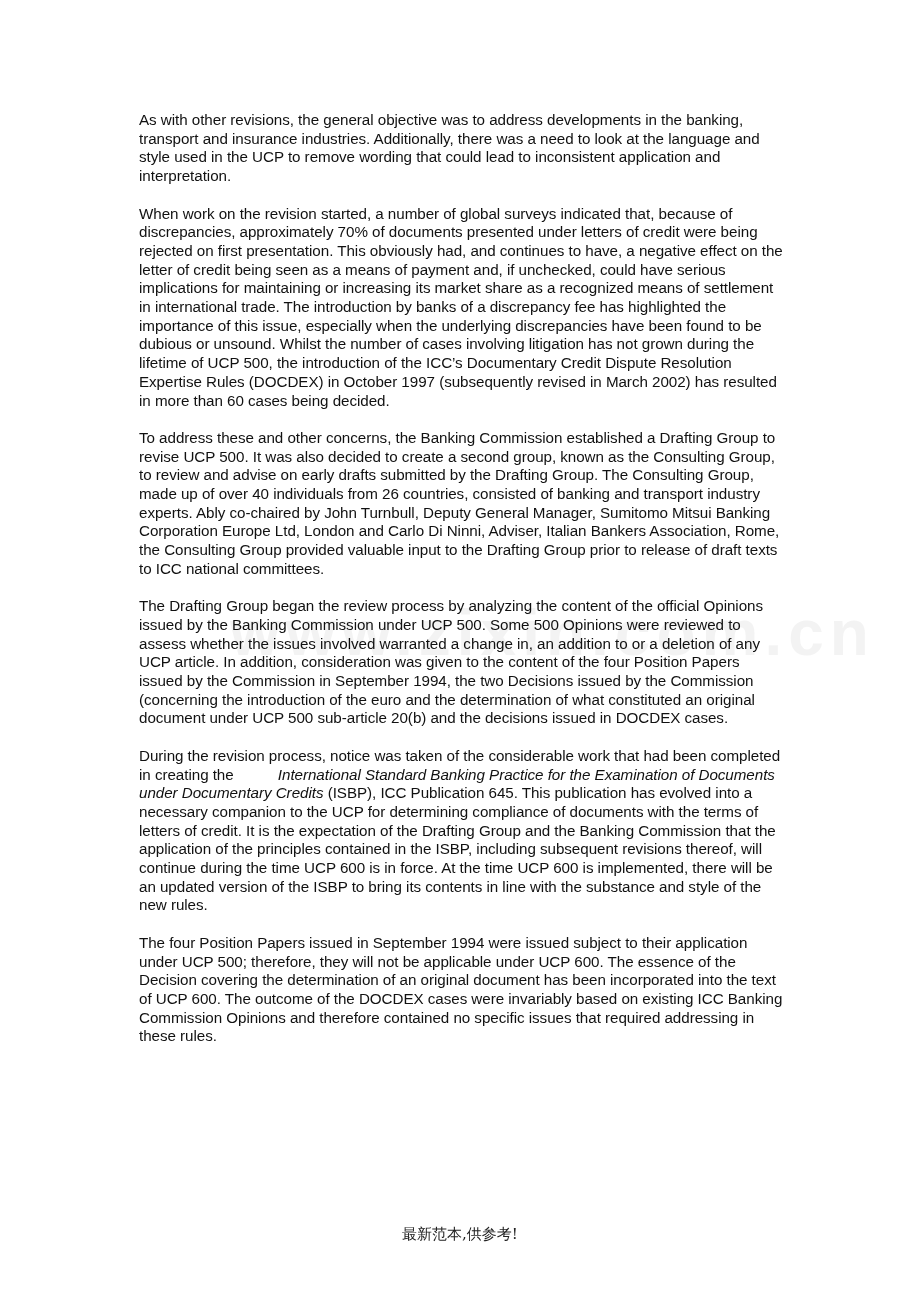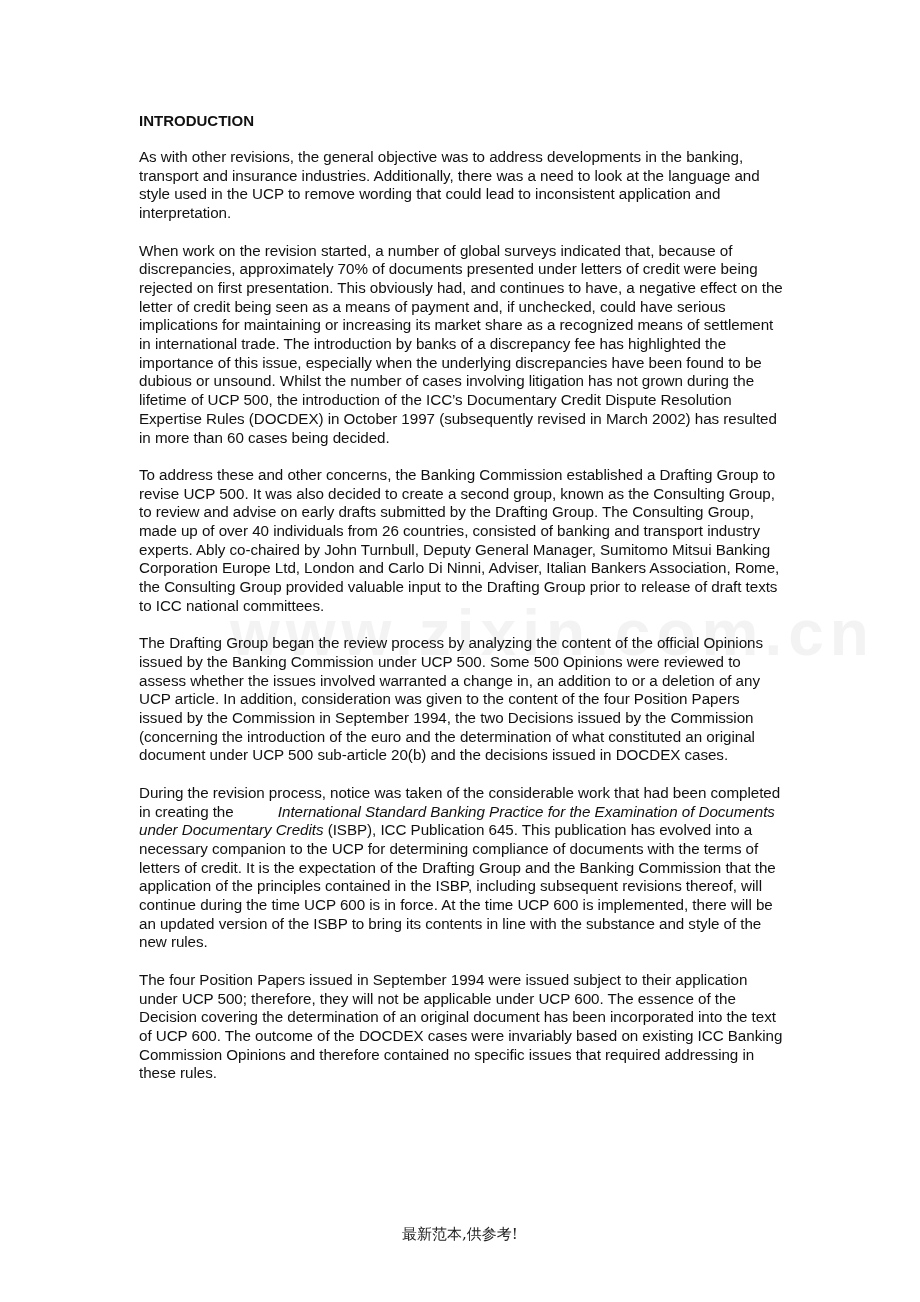--- a/index.html
+++ b/index.html
@@ -59,21 +59,20 @@
     font-size: 15px;
     color: #222;
   }
 </style>
 </head>
 <body>
 
 <div class="watermark">www.zixin.com.cn</div>
 
 <div class="page">
-  <div class="heading">INTRODUCTION</div>
 
   <p class="para">As with other revisions, the general objective was to address developments in the banking, transport and insurance industries. Additionally, there was a need to look at the language and style used in the UCP to remove wording that could lead to inconsistent application and interpretation.</p>
   <p class="para">When work on the revision started, a number of global surveys indicated that, because of discrepancies, approximately 70% of documents presented under letters of credit were being rejected on first presentation. This obviously had, and continues to have, a negative effect on the letter of credit being seen as a means of payment and, if unchecked, could have serious implications for maintaining or increasing its market share as a recognized means of settlement in international trade. The introduction by banks of a discrepancy fee has highlighted the importance of this issue, especially when the underlying discrepancies have been found to be dubious or unsound. Whilst the number of cases involving litigation has not grown during the lifetime of UCP 500, the introduction of the ICC’s Documentary Credit Dispute Resolution Expertise Rules (DOCDEX) in October 1997 (subsequently revised in March 2002) has resulted in more than 60 cases being decided.</p>
   <p class="para">To address these and other concerns, the Banking Commission established a Drafting Group to revise UCP 500. It was also decided to create a second group, known as the Consulting Group, to review and advise on early drafts submitted by the Drafting Group. The Consulting Group, made up of over 40 individuals from 26 countries, consisted of banking and transport industry experts. Ably co-chaired by John Turnbull, Deputy General Manager, Sumitomo Mitsui Banking Corporation Europe Ltd, London and Carlo Di Ninni, Adviser, Italian Bankers Association, Rome, the Consulting Group provided valuable input to the Drafting Group prior to release of draft texts to ICC national committees.</p>
   <p class="para">The Drafting Group began the review process by analyzing the content of the official Opinions issued by the Banking Commission under UCP 500. Some 500 Opinions were reviewed to assess whether the issues involved warranted a change in, an addition to or a deletion of any UCP article. In addition, consideration was given to the content of the four Position Papers issued by the Commission in September 1994, the two Decisions issued by the Commission (concerning the introduction of the euro and the determination of what constituted an original document under UCP 500 sub-article 20(b) and the decisions issued in DOCDEX cases.</p>
 
   <p class="para"><span>During the revision process, notice was taken of the considerable work that had been completed in creating the </span><em>International Standard Banking Practice for the Examination of Documents under Documentary Credits</em><span> (ISBP), ICC Publication 645. This publication has evolved into a necessary companion to the UCP for determining compliance of documents with the terms of letters of credit. It is the expectation of the Drafting Group and the Banking Commission that the application of the principles contained in the ISBP, including subsequent revisions thereof, will continue during the time UCP 600 is in force. At the time UCP 600 is implemented, there will be an updated version of the ISBP to bring its contents in line with the substance and style of the new rules.</span></p>
 
   <p class="para">The four Position Papers issued in September 1994 were issued subject to their application under UCP 500; therefore, they will not be applicable under UCP 600. The essence of the Decision covering the determination of an original document has been incorporated into the text of UCP 600. The outcome of the DOCDEX cases were invariably based on existing ICC Banking Commission Opinions and therefore contained no specific issues that required addressing in these rules.</p>
 </div>

